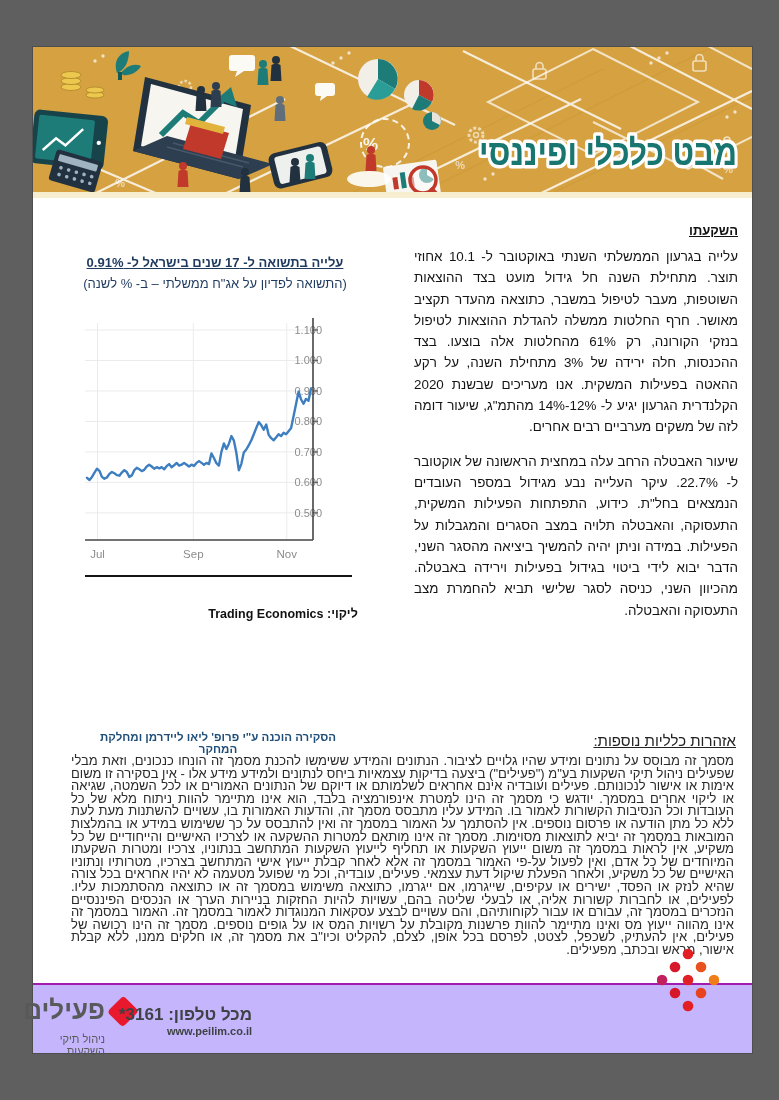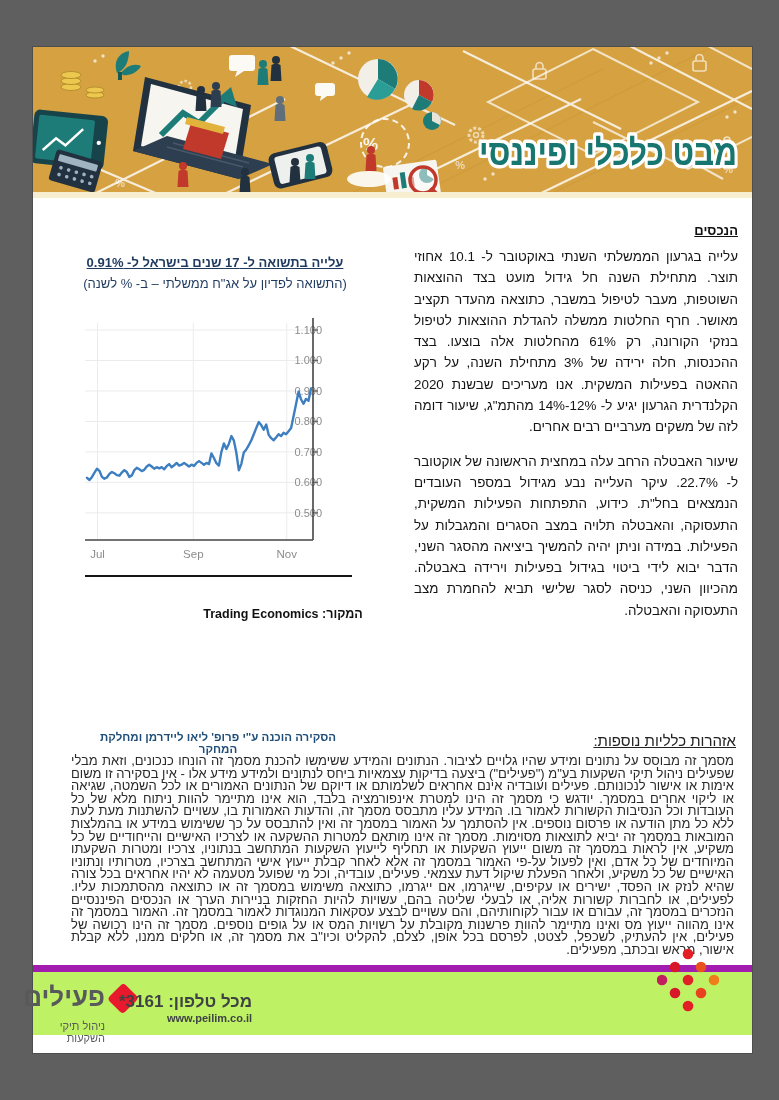--- a/index.html
+++ b/index.html
@@ -51,22 +51,22 @@
   .prepared-by{
     position:absolute;top:684px;left:55px;width:260px;text-align:center;
     font-size:11.5px;font-weight:bold;color:#1f4e79;
   }
   .disclaimer-text{
     position:absolute;top:708px;right:18px;left:38px;
     font-size:13px;line-height:12.6px;color:#2a2a2a;text-align:justify;
   }
   
   .footer{
-    position:absolute;left:0;bottom:18px;width:719px;height:70px;
-    background:#bef264;border-top:7px solid #a21caf;box-sizing:border-box;
+    position:absolute;left:0;bottom:0;width:719px;height:70px;
+    background:#c4b5fd;border-top:2px solid #a21caf;box-sizing:border-box;
   }
   .footer-logo{position:absolute;right:614px;top:12px;display:flex;direction:rtl;gap:7px;align-items:flex-start;}
   .logo-diamond{width:23px;height:23px;background:#e8192c;border-radius:4px;transform:rotate(45deg);margin-top:3px;margin-right:4px;}
   .logo-name{font-size:26px;font-weight:bold;color:#58595b;line-height:26px;}
   .logo-tagline{font-size:11px;color:#58595b;margin-top:10px;text-align:right;}
   .footer-contact{position:absolute;left:86px;top:22px;direction:rtl;text-align:left;}
   .phone-line{font-size:17px;font-weight:bold;color:#3f4245;line-height:16px;white-space:nowrap;}
   .phone-number{direction:ltr;unicode-bidi:bidi-override;display:inline-block;}
   .website{font-size:11px;font-weight:bold;color:#3f4245;line-height:17px;direction:ltr;text-align:right;}
   .footer-dots{position:absolute;left:624px;top:901px;z-index:5;}
@@ -246,21 +246,21 @@
           <use href="#prs" x="277" y="120" fill="#1d7c78"></use>
           <use href="#prs" x="150" y="128" fill="#c0392b"></use>
           <use href="#prs" x="212" y="134" fill="#22313f"></use>
         </g>
 
         <text x="575" y="118" text-anchor="middle" font-size="36" font-weight="bold" textLength="258" lengthAdjust="spacingAndGlyphs" fill="#17766f" stroke="#ffffff" stroke-width="7" paint-order="stroke" stroke-linejoin="round">מבט כלכלי ופיננסי</text>
       </svg>
     </div>
     <div class="banner-strip"></div>
 
-    <div class="section-header">הנכסים</div>
+    <div class="section-header">השקעתו</div>
 
     <div class="text-col">
       <p><span class="lead">עלייה בגרעון הממשלתי השנתי באוקטובר ל- 10.1 אחוזי תוצר.</span><span> מתחילת השנה חל גידול מועט בצד ההוצאות השוטפות, מעבר לטיפול במשבר, כתוצאה מהעדר תקציב מאושר. חרף החלטות ממשלה להגדלת ההוצאות לטיפול בנזקי הקורונה, רק 61% מהחלטות אלה בוצעו. בצד ההכנסות, חלה ירידה של 3% מתחילת השנה, על רקע ההאטה בפעילות המשקית. אנו מעריכים שבשנת 2020 הקלנדרית הגרעון יגיע ל- 12%-14% מהתמ"ג, שיעור דומה לזה של משקים מערביים רבים אחרים.</span></p>
       <p><span class="lead">שיעור האבטלה הרחב עלה במחצית הראשונה של אוקטובר ל- 22.7%.</span><span> עיקר העלייה נבע מגידול במספר העובדים הנמצאים בחל"ת. כידוע, התפתחות הפעילות המשקית, התעסוקה, והאבטלה תלויה במצב הסגרים והמגבלות על הפעילות. במידה וניתן יהיה להמשיך ביציאה מהסגר השני, הדבר יבוא לידי ביטוי בגידול בפעילות וירידה באבטלה. מהכיוון השני, כניסה לסגר שלישי תביא להחמרת מצב התעסוקה והאבטלה.</span></p>
     </div>
 
     <div class="chart-title">עלייה בתשואה ל- 17 שנים בישראל ל- 0.91%</div>
     <div class="chart-subtitle">(התשואה לפדיון על אג"ח ממשלתי – ב- % לשנה)</div>
     <svg id="chart-svg" class="chart-canvas" width="270" height="252" viewBox="0 0 270 252">
         <line x1="12.540000000000001" y1="6" x2="12.540000000000001" y2="223" stroke="#ebebeb" stroke-width="1"></line>
@@ -288,21 +288,21 @@
         <line x1="228" y1="195.875" x2="233" y2="195.875" stroke="#444444" stroke-width="1.4"></line>
         <text x="237" y="199.675" fill="#8c8c8c" font-size="11">0.500</text>
         <line x1="228" y1="1" x2="228" y2="223" stroke="#444444" stroke-width="1.6"></line>
         <line x1="0" y1="223" x2="228" y2="223" stroke="#444444" stroke-width="1.6"></line>
         <text x="12.540000000000001" y="241" fill="#8c8c8c" font-size="11.5" text-anchor="middle">Jul</text>
         <text x="108.3" y="241" fill="#8c8c8c" font-size="11.5" text-anchor="middle">Sep</text>
         <text x="201.78" y="241" fill="#8c8c8c" font-size="11.5" text-anchor="middle">Nov</text>
         <polyline points="2.0,160.8 4.5,163.0 7.0,159.9 9.5,155.6 12.0,151.7 14.4,153.8 16.9,159.9 19.4,161.7 21.9,160.5 24.4,156.9 26.9,155.0 29.4,156.3 31.9,158.1 34.4,158.7 36.8,155.6 39.3,153.2 41.8,155.0 44.3,159.9 46.8,158.4 49.3,153.2 51.8,150.8 54.3,152.3 56.8,154.1 59.2,152.9 61.7,149.5 64.2,147.7 66.7,149.5 69.2,151.7 71.7,150.2 74.2,151.4 76.7,150.2 79.2,152.3 81.6,149.2 84.1,147.1 86.6,150.2 89.1,148.3 91.6,145.9 94.1,148.6 96.6,147.7 99.1,145.9 101.6,147.7 104.0,149.5 106.5,147.7 109.0,148.9 111.5,145.9 114.0,144.1 116.5,145.9 119.0,147.7 121.5,145.9 124.0,147.1 126.4,136.4 128.9,141.0 131.4,146.2 133.9,148.6 136.4,134.9 138.9,126.4 141.4,131.9 143.9,126.7 146.4,119.1 148.8,123.3 151.3,135.5 153.8,153.2 156.3,147.1 158.8,135.5 161.3,132.5 163.8,128.2 166.3,123.3 168.8,117.2 171.2,111.1 173.7,105.1 176.2,108.1 178.7,112.7 181.2,107.5 183.7,117.9 186.2,121.2 188.7,123.3 191.2,120.3 193.6,117.2 196.1,119.1 198.6,115.7 201.1,117.2 203.6,114.2 206.1,111.1 208.6,99.0 211.1,86.8 213.6,74.6 216.0,82.2 218.5,86.8 221.0,81.9 223.5,83.7 226.0,71.5" fill="none" stroke="#3d7ec0" stroke-width="2.4" stroke-linejoin="round" stroke-linecap="round"></polyline>
       </svg>
     <div class="chart-separator"></div>
-    <div class="chart-source">המקור: Trading Economics</div>
+    <div class="chart-source">ליקוי: Trading Economics</div>
 
     <div class="disclaimer-heading">אזהרות כלליות נוספות:</div>
     <div class="prepared-by">הסקירה הוכנה ע"י פרופ' ליאו ליידרמן ומחלקת המחקר</div>
     <div class="disclaimer-text">מסמך זה מבוסס על נתונים ומידע שהיו גלויים לציבור. הנתונים והמידע ששימשו להכנת מסמך זה הונחו כנכונים, וזאת מבלי שפעילים ניהול תיקי השקעות בע"מ ("פעילים") ביצעה בדיקות עצמאיות ביחס לנתונים ולמידע מידע אלו - אין בסקירה זו משום אימות או אישור לנכונותם. פעילים ועובדיה אינם אחראים לשלמותם או דיוקם של הנתונים האמורים או לכל השמטה, שגיאה או ליקוי אחרים במסמך. יודגש כי מסמך זה הינו למטרת אינפורמציה בלבד, הוא אינו מתיימר להוות ניתוח מלא של כל העובדות וכל הנסיבות הקשורות לאמור בו. המידע עליו מתבסס מסמך זה, והדעות האמורות בו, עשויים להשתנות מעת לעת ללא כל מתן הודעה או פרסום נוספים. אין להסתמך על האמור במסמך זה ואין להתבסס על כך ששימוש במידע או בהמלצות המובאות במסמך זה יביא לתוצאות מסוימות. מסמך זה אינו מותאם למטרות ההשקעה או לצרכיו האישיים והייחודיים של כל משקיע, אין לראות במסמך זה משום ייעוץ השקעות או תחליף לייעוץ השקעות המתחשב בנתוניו, צרכיו ומטרות השקעתו המיוחדים של כל אדם, ואין לפעול על-פי האמור במסמך זה אלא לאחר קבלת ייעוץ אישי המתחשב בצרכיו, מטרותיו ונתוניו האישיים של כל משקיע, ולאחר הפעלת שיקול דעת עצמאי. פעילים, עובדיה, וכל מי שפועל מטעמה לא יהיו אחראים בכל צורה שהיא לנזק או הפסד, ישירים או עקיפים, שייגרמו, אם ייגרמו, כתוצאה משימוש במסמך זה או כתוצאה מהסתמכות עליו. לפעילים, או לחברות קשורות אליה, או לבעלי שליטה בהם, עשויות להיות החזקות בניירות הערך או הנכסים הפיננסיים הנזכרים במסמך זה, עבורם או עבור לקוחותיהם, והם עשויים לבצע עסקאות המנוגדות לאמור במסמך זה. האמור במסמך זה אינו מהווה ייעוץ מס ואינו מתיימר להוות פרשנות מקובלת על רשויות המס או על גופים נוספים. מסמך זה הינו רכושה של פעילים, אין להעתיק, לשכפל, לצטט, לפרסם בכל אופן, לצלם, להקליט וכיו"ב את מסמך זה, או חלקים ממנו, ללא קבלת אישור, מראש ובכתב, מפעילים.</div>
 
     <div class="footer">
       <div class="footer-logo">
         <div class="logo-diamond"></div>
         <div>
           <div class="logo-name">פעילים</div>

